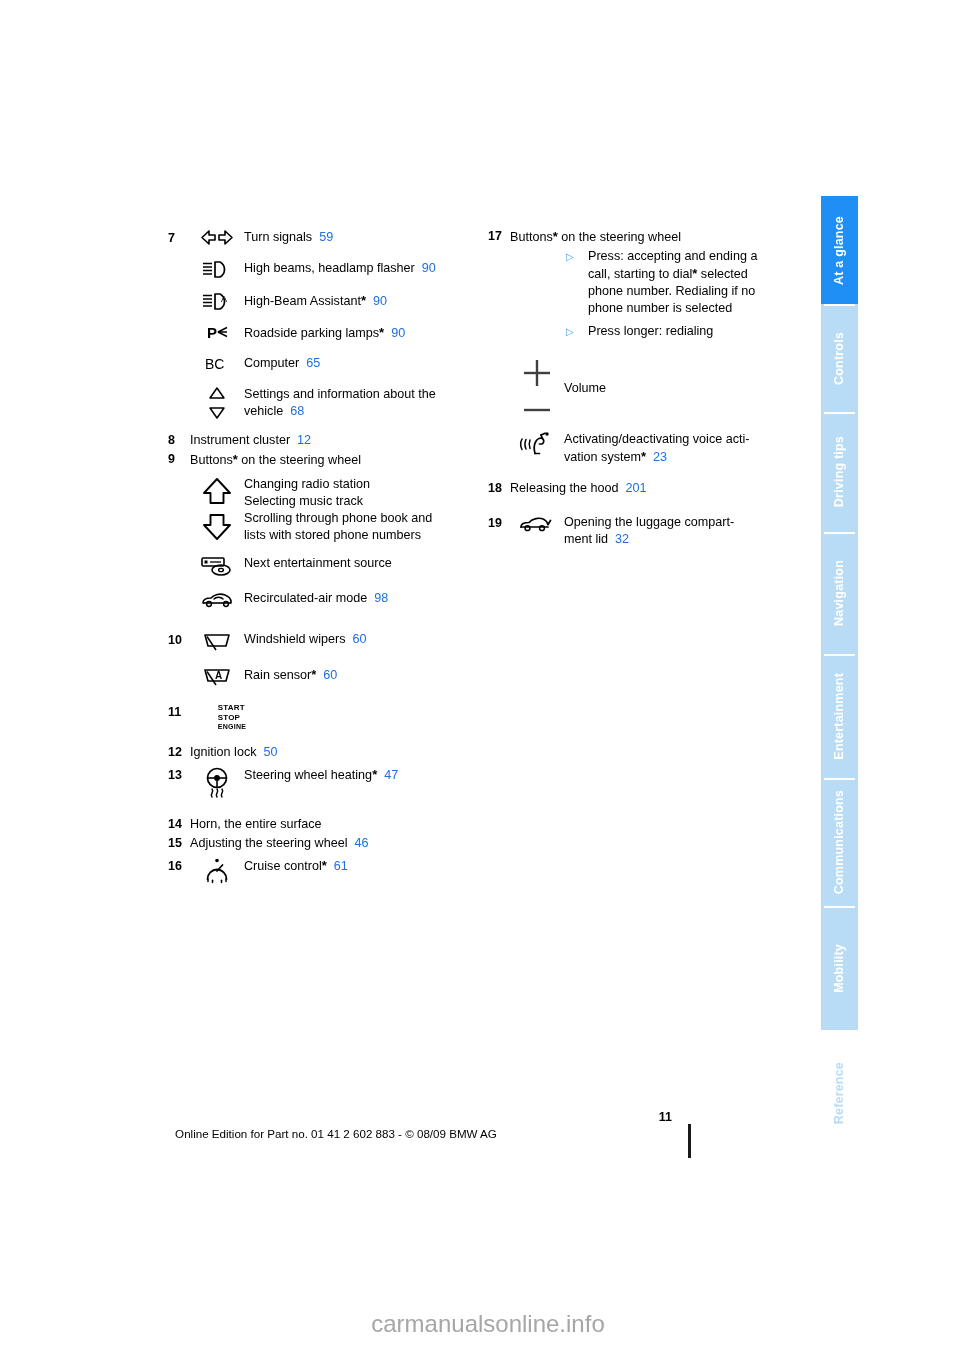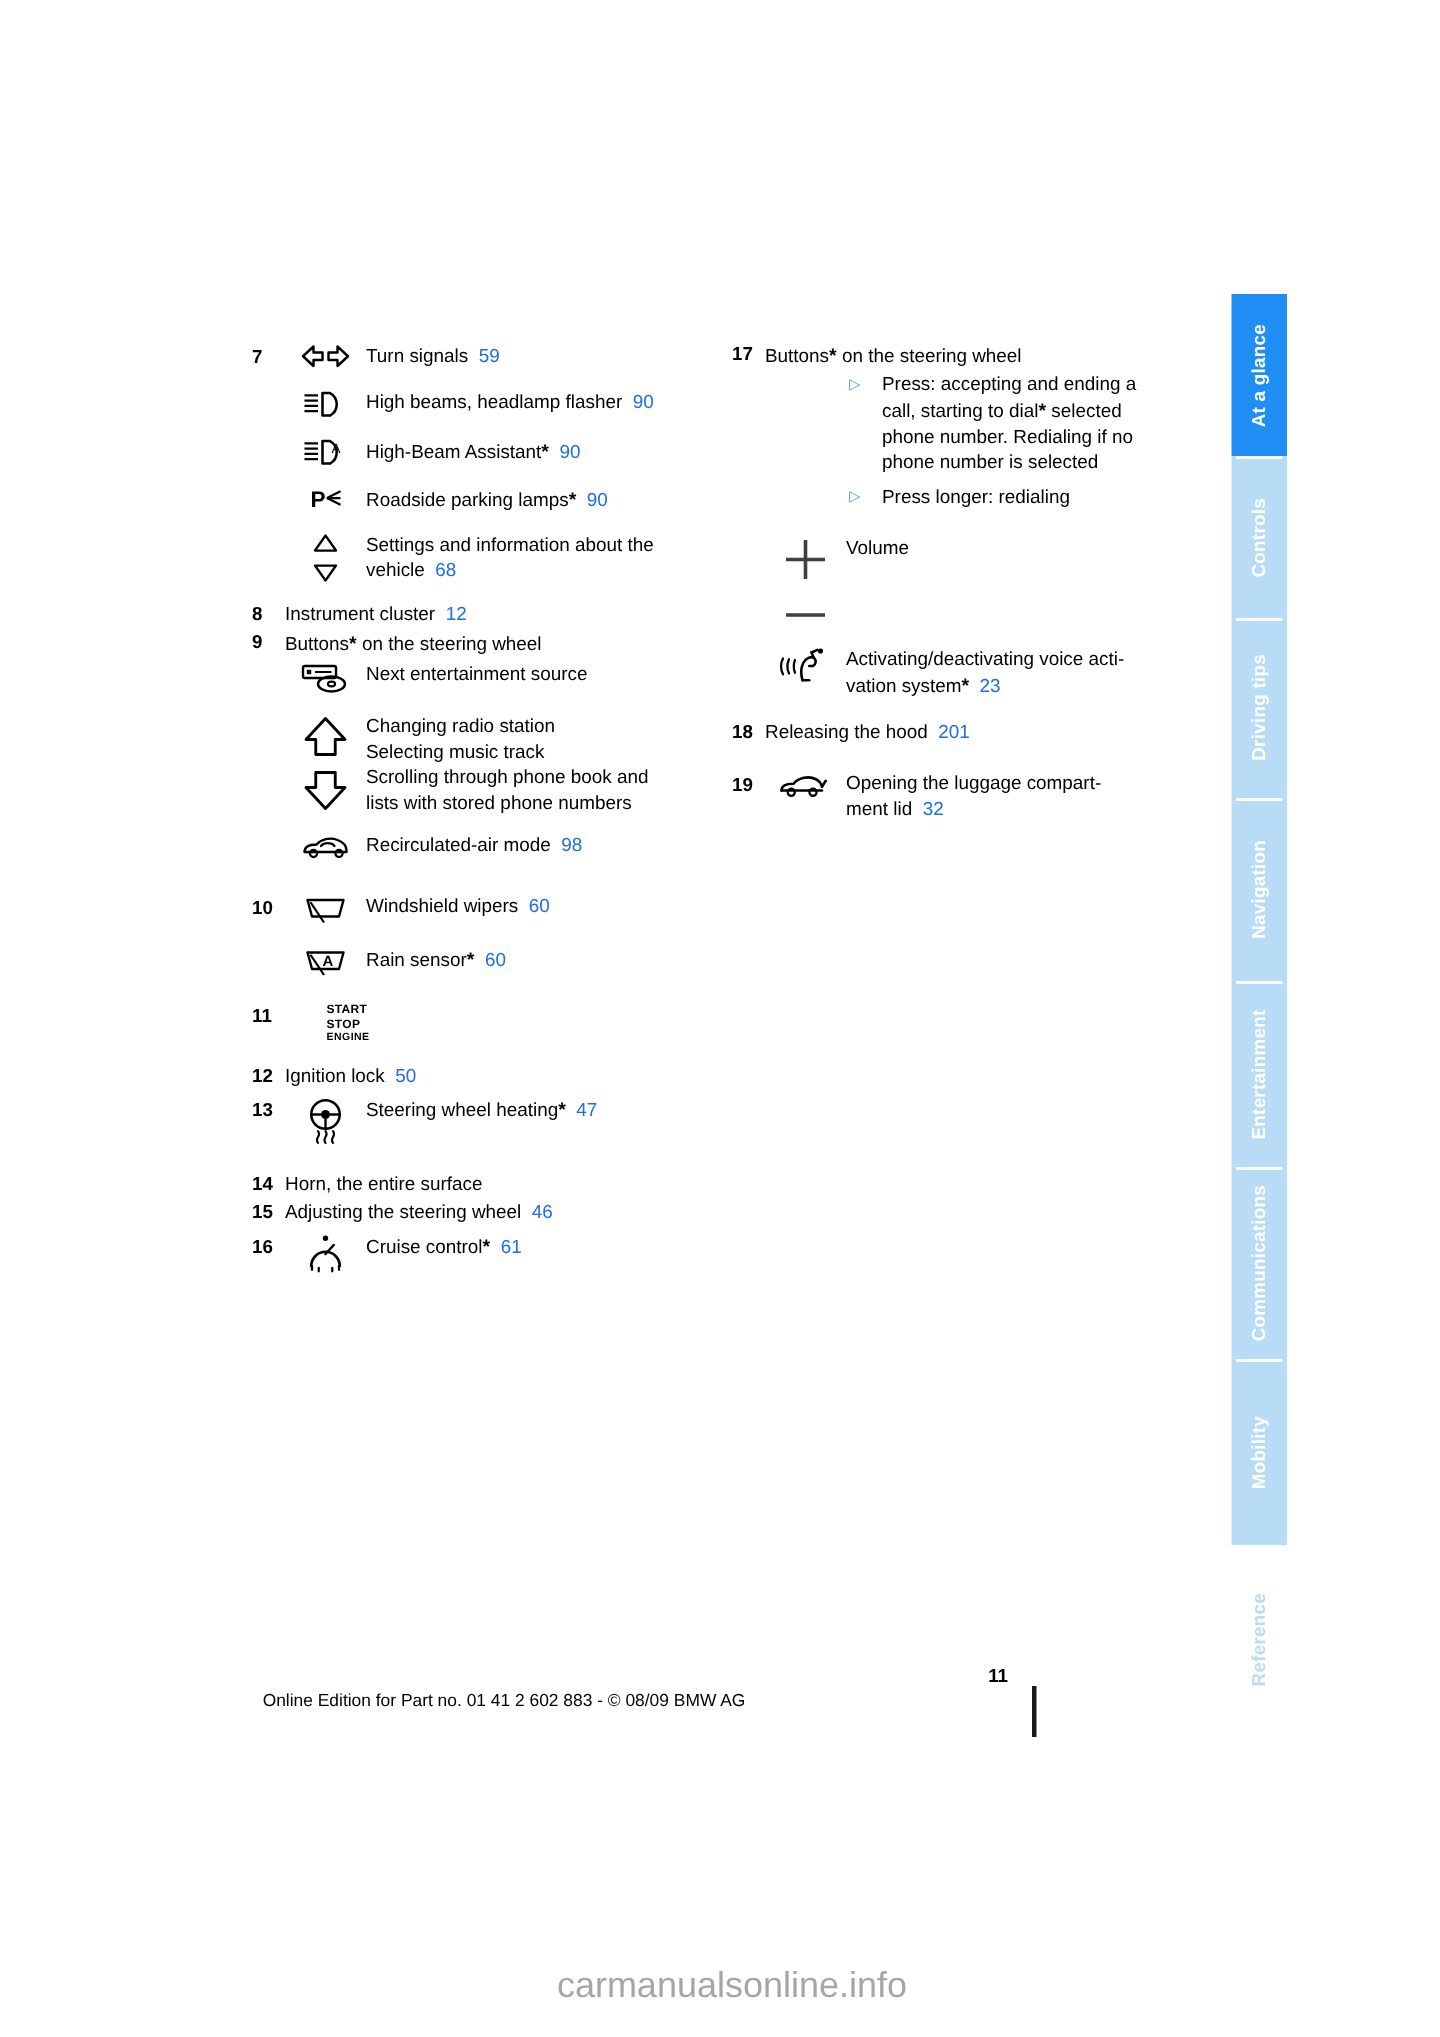--- a/index.html
+++ b/index.html
@@ -151,20 +151,21 @@
   }
   .ssb .eng {
     font-size: 7px;
     transform: skewX(-6px) scaleY(1.05);
     letter-spacing: .3px;
   }
 
   
   .vol-wrap {
     display: flex;
+    align-items: center;
     margin-bottom: 14px;
   }
   .vol-signs {
     width: 54px; min-width: 54px;
     display: flex;
     flex-direction: column;
     align-items: center;
   }
 
   
@@ -301,20 +302,31 @@
             <path d="M27 3.5 L18 8 L27 8"></path>
             <path d="M27 12.5 L18 8"></path>
           </g>
         </svg>
       </div>
       <div class="label">
         <span>Roadside parking lamps</span><span class="ast">*</span>&nbsp;&nbsp;<span class="pg">90</span>
       </div>
     </div>
 
+    <div class="irow">
+      <div class="num pad">7</div>
+      <div class="icon-cell">
+        <svg width="34" height="17" viewBox="0 0 34 17">
+          <text x="5" y="14" font-family="Liberation Sans, sans-serif" font-size="14" fill="#000">BC</text>
+        </svg>
+      </div>
+      <div class="label">
+        <span>Computer</span>&nbsp;&nbsp;<span class="pg">65</span>
+      </div>
+    </div>
 
     <div class="irow">
       <div class="num pad">7</div>
       <div class="icon-cell">
         <svg width="26" height="34" viewBox="0 0 26 34">
           <path d="M13 2 L20 12 L6 12 Z" fill="none" stroke="#000" stroke-width="1.5" stroke-linejoin="round"></path>
           <path d="M13 32 L20 22 L6 22 Z" fill="none" stroke="#000" stroke-width="1.5" stroke-linejoin="round"></path>
         </svg>
       </div>
       <div class="label" style="width:222px">
@@ -326,51 +338,51 @@
       <div class="num">8</div>
       <div class="entry-text">
         <span>Instrument cluster</span>&nbsp;&nbsp;<span class="pg">12</span>
       </div>
     </div>
 
     <div class="entry">
       <div class="num">9</div>
       <div class="entry-text">
         <span>Buttons</span><span class="ast">*</span><span> on the steering wheel</span>
+      </div>
+    </div>
+
+    <div class="irow" style="margin-top:6px;margin-bottom:10px">
+      <div class="num pad">9</div>
+      <div class="icon-cell">
+        <svg width="36" height="66" viewBox="0 0 36 66">
+          <path d="M18 3 L31 17 L24.5 17 L24.5 27 L11.5 27 L11.5 17 L5 17 Z" fill="none" stroke="#000" stroke-width="1.9" stroke-linejoin="round"></path>
+          <path d="M18 63 L31 49 L24.5 49 L24.5 39 L11.5 39 L11.5 49 L5 49 Z" fill="none" stroke="#000" stroke-width="1.9" stroke-linejoin="round"></path>
+        </svg>
+      </div>
+      <div class="label" style="width:228px">
+        <span>Changing radio station</span><br>
+        <span>Selecting music track</span><br>
+        <span>Scrolling through phone book and</span><br>
+        <span>lists with stored phone numbers</span>
       </div>
     </div>
 
     <div class="irow">
       <div class="num pad">9</div>
       <div class="icon-cell">
         <svg width="36" height="22" viewBox="0 0 36 22">
           <rect x="3" y="3" width="22" height="8" rx="1.2" fill="none" stroke="#000" stroke-width="1.6"></rect>
           <rect x="5.5" y="5.5" width="3" height="3" fill="#000"></rect>
           <line x1="11" y1="7" x2="22" y2="7" stroke="#000" stroke-width="1.3"></line>
           <ellipse cx="22" cy="15" rx="9" ry="5" fill="none" stroke="#000" stroke-width="1.6"></ellipse>
           <ellipse cx="22" cy="15" rx="2.4" ry="1.6" fill="none" stroke="#000" stroke-width="1.4"></ellipse>
         </svg>
       </div>
       <div class="label">Next entertainment source</div>
-    </div>
-
-    <div class="irow" style="margin-top:6px;margin-bottom:10px">
-      <div class="num pad">9</div>
-      <div class="icon-cell">
-        <svg width="36" height="66" viewBox="0 0 36 66">
-          <path d="M18 3 L31 17 L24.5 17 L24.5 27 L11.5 27 L11.5 17 L5 17 Z" fill="none" stroke="#000" stroke-width="1.9" stroke-linejoin="round"></path>
-          <path d="M18 63 L31 49 L24.5 49 L24.5 39 L11.5 39 L11.5 49 L5 49 Z" fill="none" stroke="#000" stroke-width="1.9" stroke-linejoin="round"></path>
-        </svg>
-      </div>
-      <div class="label" style="width:228px">
-        <span>Changing radio station</span><br>
-        <span>Selecting music track</span><br>
-        <span>Scrolling through phone book and</span><br>
-        <span>lists with stored phone numbers</span>
-      </div>
     </div>
 
     <div class="irow">
       <div class="num pad">9</div>
       <div class="icon-cell">
         <svg width="38" height="18" viewBox="0 0 38 18">
           <path d="M5 13 C5 9 9 8 13 8 C16 4.5 22 3 27 5 C31 6.5 33 9 33 12 L33 13" fill="none" stroke="#000" stroke-width="1.6" stroke-linecap="round"></path>
           <path d="M5 13 L33 13" stroke="#000" stroke-width="1.6"></path>
           <circle cx="11" cy="14" r="2.4" fill="none" stroke="#000" stroke-width="1.5"></circle>
           <circle cx="28" cy="14" r="2.4" fill="none" stroke="#000" stroke-width="1.5"></circle>

